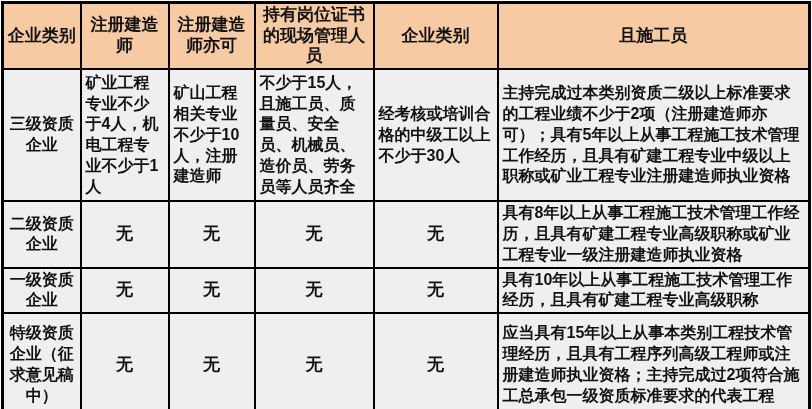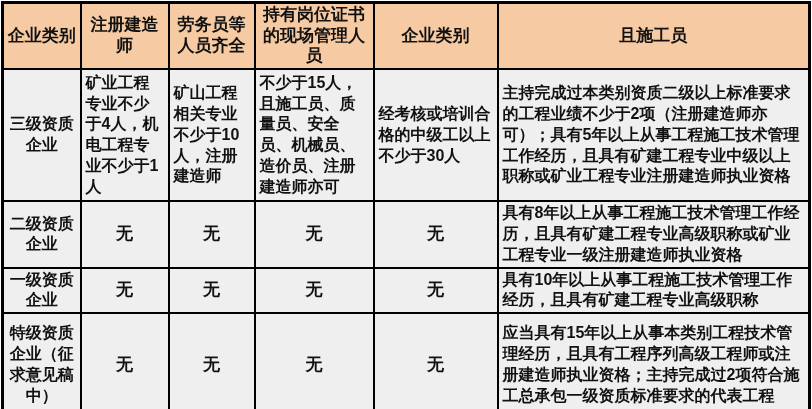--- a/index.html
+++ b/index.html
@@ -72,32 +72,32 @@
       <col style="width:88px">
       <col style="width:86px">
       <col style="width:119px">
       <col style="width:124px">
       <col>
     </colgroup>
     <thead>
       <tr class="header-row">
         <th>企业类别</th>
         <th>注册建造师</th>
-        <th>劳务员等人员齐全</th>
+        <th>注册建造师亦可</th>
         <th>持有岗位证书的现场管理人员</th>
         <th>企业类别</th>
         <th>且施工员</th>
       </tr>
     </thead>
     <tbody>
       <tr class="row-1">
         <td class="cat">三级资质企业</td>
         <td class="txt">矿业工程专业不少于4人，机电工程专业不少于1人</td>
         <td class="txt">矿山工程相关专业不少于10人，注册建造师</td>
-        <td class="txt">不少于15人，且施工员、质量员、安全员、机械员、造价员、注册建造师亦可</td>
+        <td class="txt">不少于15人，且施工员、质量员、安全员、机械员、造价员、劳务员等人员齐全</td>
         <td class="txt">经考核或培训合格的中级工以上不少于30人</td>
         <td class="txt">主持完成过本类别资质二级以上标准要求的工程业绩不少于2项（注册建造师亦可）；具有5年以上从事工程施工技术管理工作经历，且具有矿建工程专业中级以上职称或矿业工程专业注册建造师执业资格</td>
       </tr>
       <tr class="row-2">
         <td class="cat">二级资质企业</td>
         <td class="none">无</td>
         <td class="none">无</td>
         <td class="none">无</td>
         <td class="none">无</td>
         <td class="txt">具有8年以上从事工程施工技术管理工作经历，且具有矿建工程专业高级职称或矿业工程专业一级注册建造师执业资格</td>

